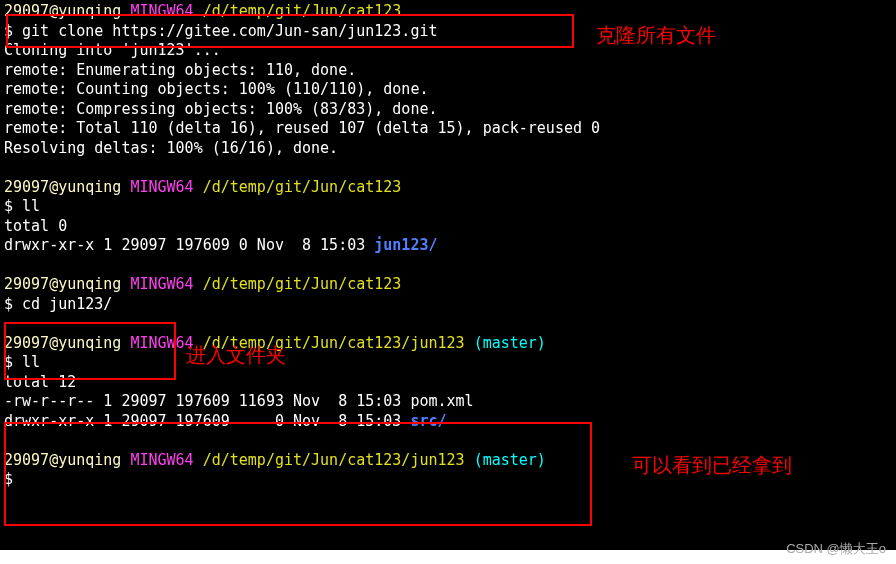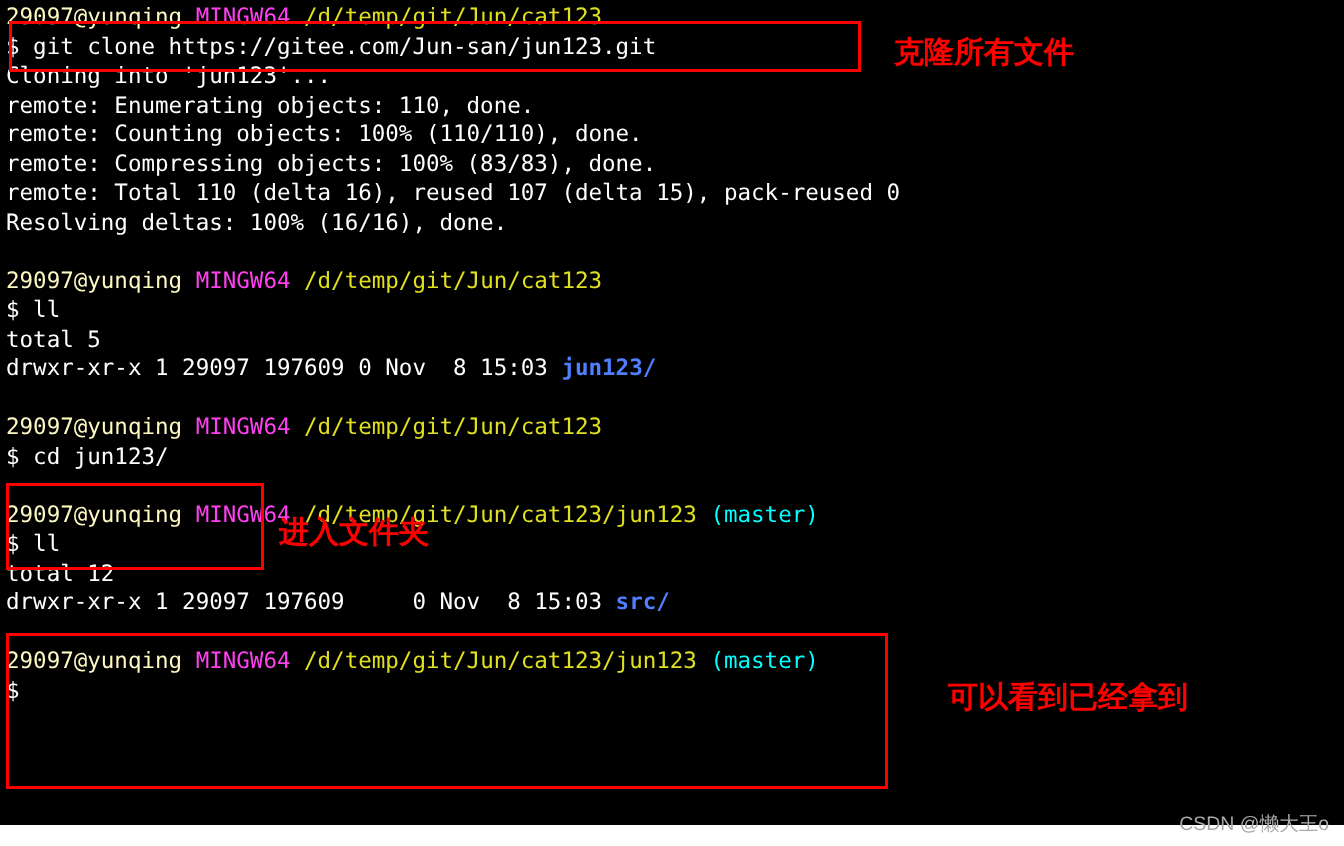--- a/index.html
+++ b/index.html
@@ -22,21 +22,21 @@
   .white { color: #ffffff; }
   .blue { color: #5080ff; font-weight: bold; }
   .cyan { color: #00ffff; }
   .prompt { white-space: pre; }
   .line { white-space: pre; }
   .annot {
     position: absolute;
     color: #ff0000;
     font-family: sans-serif;
     font-size: 20px;
-    font-weight: 700;
+    font-weight: 400;
   }
   .rbox {
     position: absolute;
     border: 2px solid #ff0000;
     pointer-events: none;
   }
   .watermark {
     position: absolute;
     right: 10px;
     bottom: 6px;
@@ -62,32 +62,33 @@
     <div class="line white">remote: Enumerating objects: 110, done.</div>
     <div class="line white">remote: Counting objects: 100% (110/110), done.</div>
     <div class="line white">remote: Compressing objects: 100% (83/83), done.</div>
     <div class="line white">remote: Total 110 (delta 16), reused 107 (delta 15), pack-reused 0</div>
     <div class="line white">Resolving deltas: 100% (16/16), done.</div>
   </div>
 <div class="line">&nbsp;</div>
 
 <div class="prompt"><span class="green">29097@yunqing</span> <span class="magenta">MINGW64</span> <span class="yellow">/d/temp/git/Jun/cat123</span></div>
 <div class="line"><span class="white">$ </span><span class="white">ll</span></div>
-<div class="line white">total 5</div>
+<div class="line white">total 0</div>
 <div class="line"><span class="white">drwxr-xr-x 1 29097 197609 0 Nov  8 15:03 </span><span class="blue">jun123/</span></div>
 <div class="line">&nbsp;</div>
 
 <div class="prompt"><span class="green">29097@yunqing</span> <span class="magenta">MINGW64</span> <span class="yellow">/d/temp/git/Jun/cat123</span></div>
 <div class="line"><span class="white">$ </span><span class="white">cd jun123/</span></div>
 <div class="line">&nbsp;</div>
 
 <div class="prompt"><span class="green">29097@yunqing</span> <span class="magenta">MINGW64</span> <span class="yellow">/d/temp/git/Jun/cat123/jun123</span> <span class="cyan">(master)</span></div>
 <div class="line"><span class="white">$ </span><span class="white">ll</span></div>
 <div class="line white">total 12</div>
 <div id="b4rows">
+    <div class="line"><span class="white">-rw-r--r-- 1 29097 197609 11693 Nov  8 15:03 </span><span class="white">pom.xml</span></div>
     <div class="line"><span class="white">drwxr-xr-x 1 29097 197609     0 Nov  8 15:03 </span><span class="blue">src/</span></div>
   </div>
 <div class="line">&nbsp;</div>
 
 <div class="prompt"><span class="green">29097@yunqing</span> <span class="magenta">MINGW64</span> <span class="yellow">/d/temp/git/Jun/cat123/jun123</span> <span class="cyan">(master)</span></div>
 <div class="line"><span class="white">$ </span></div>
 
 <div class="rbox" style="left:6px; top:14px; width:564px; height:30px;"></div>
 <div class="annot" style="left:596px; top:22px;">克隆所有文件</div>
 

